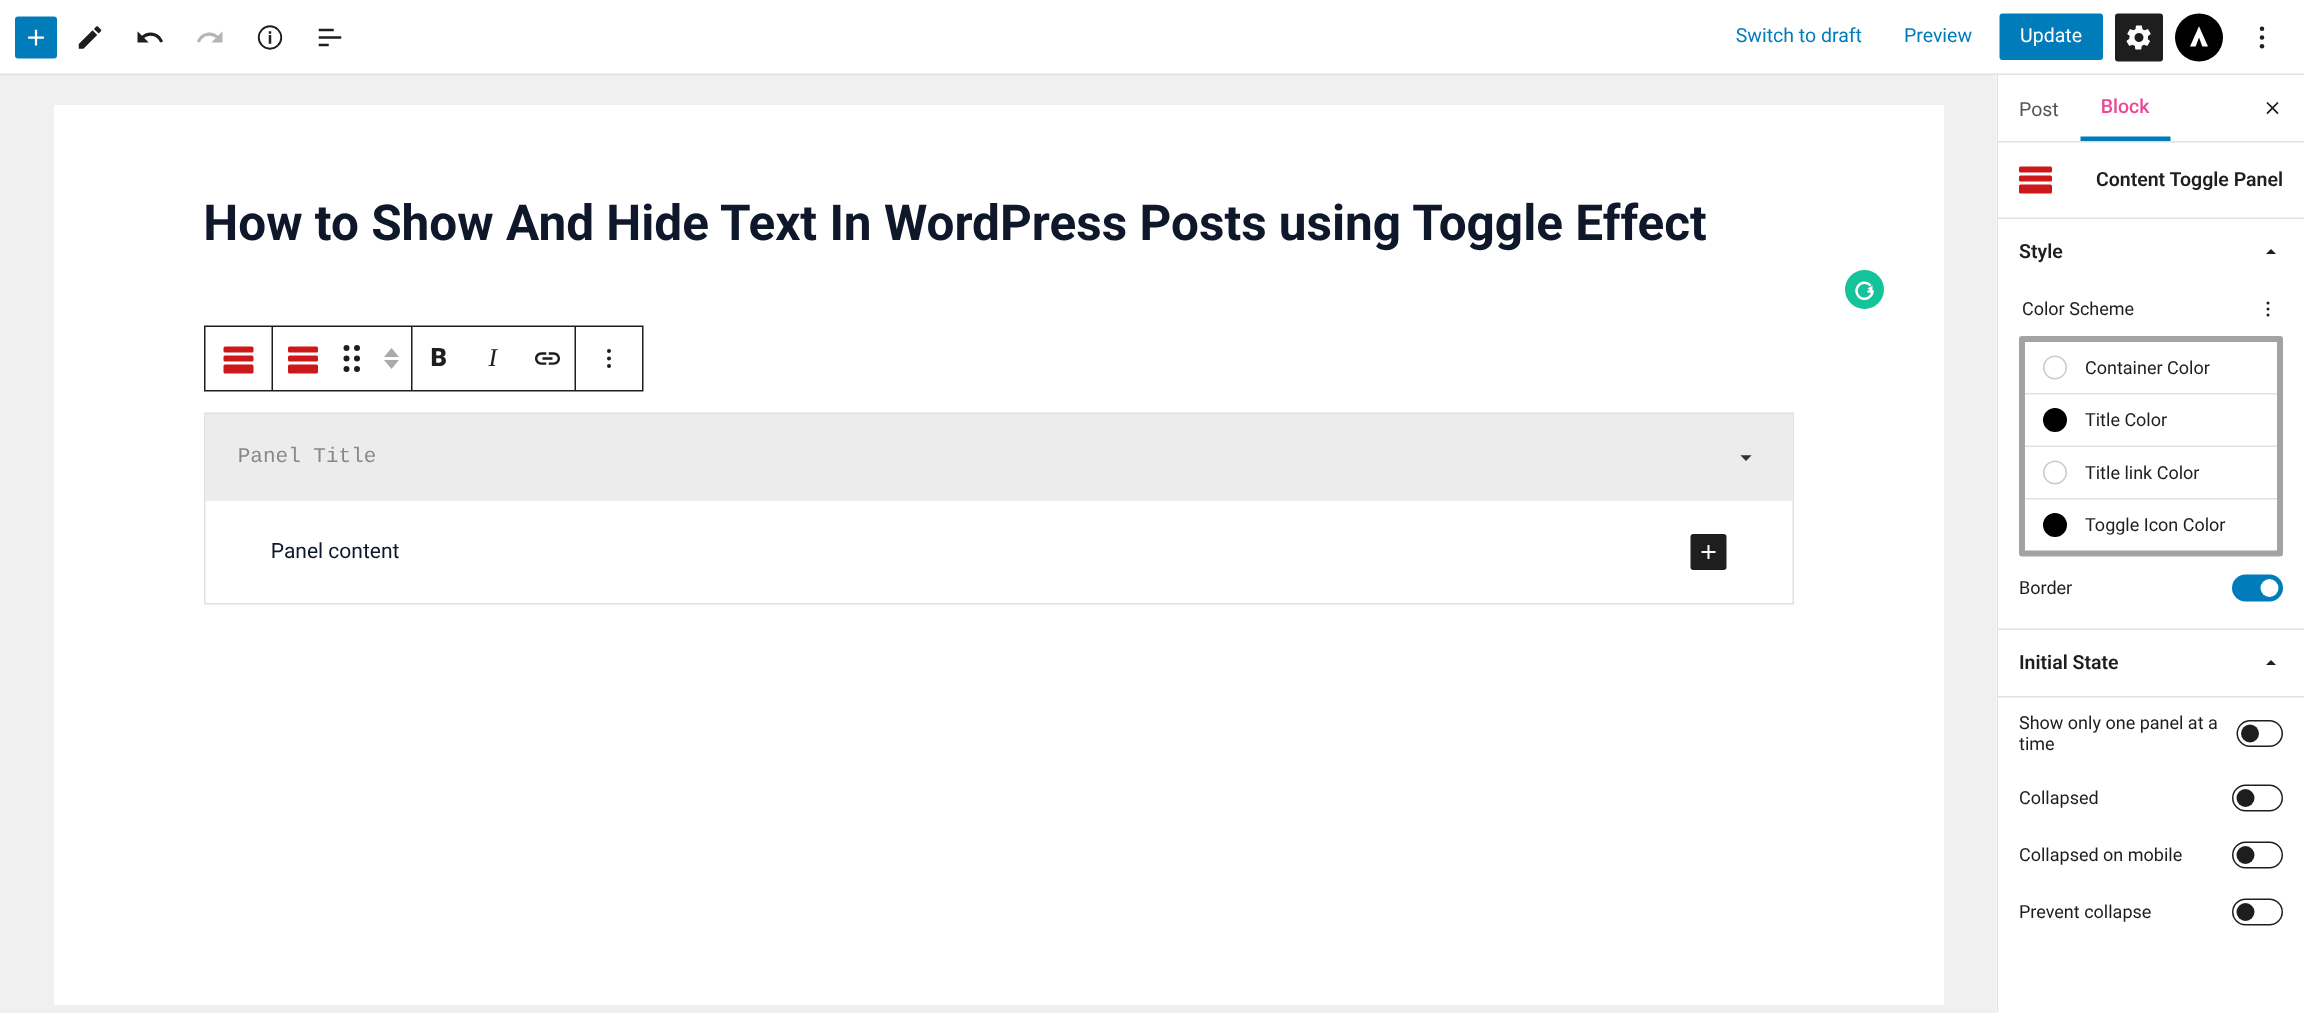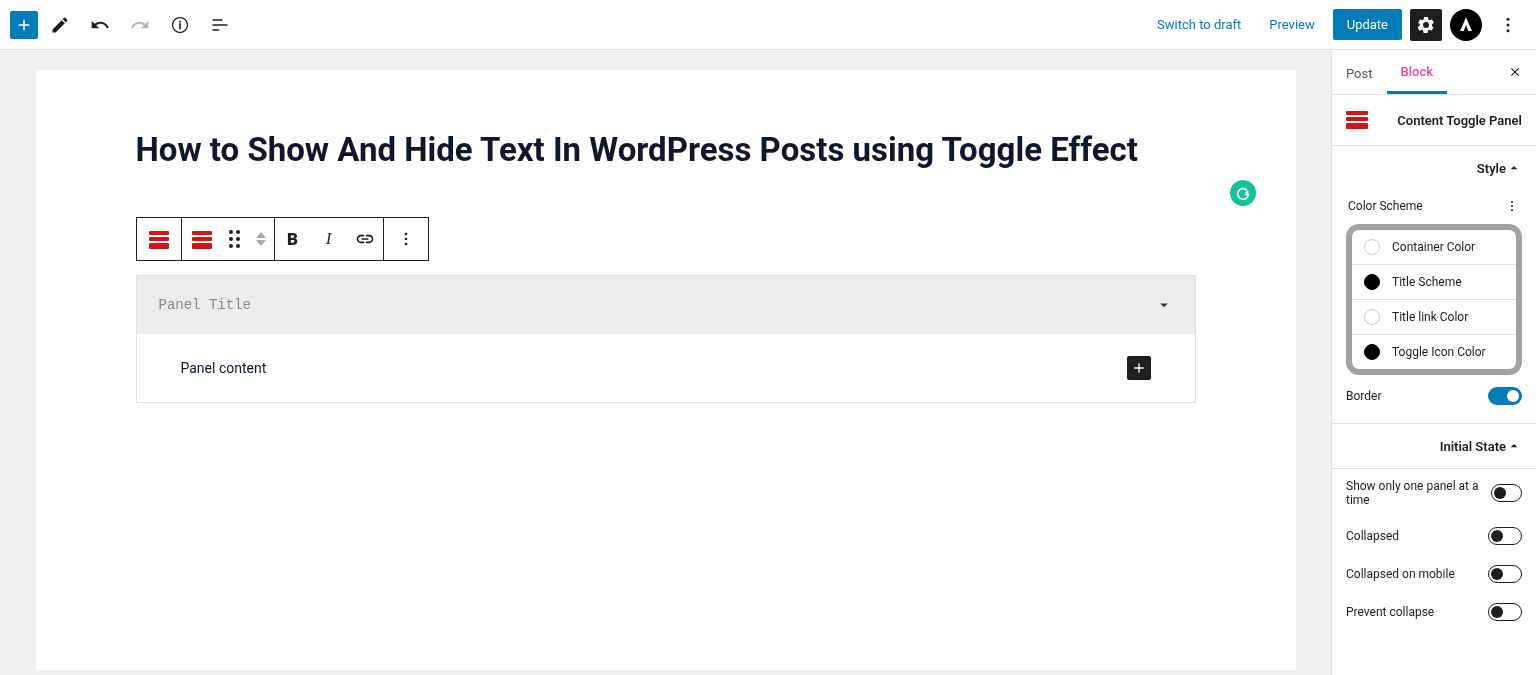--- a/index.html
+++ b/index.html
@@ -36,24 +36,24 @@
 .add-block-btn { width: 24px; height: 24px; background: #1e1e1e; color: #fff; display: flex; align-items: center; justify-content: center; border-radius: 2px; cursor: pointer; }
 .grammarly { position: absolute; top: 110px; right: 40px; width: 26px; height: 26px; background: #15c39a; border-radius: 50%; display: flex; align-items: center; justify-content: center; color: #fff; }
 .sidebar { width: 205px; border-left: 1px solid #e0e0e0; background: #fff; display: flex; flex-direction: column; overflow: auto; }
 .tabs { display: flex; align-items: center; border-bottom: 1px solid #e0e0e0; position: relative; }
 .tab { padding: 14px 14px 12px; cursor: pointer; color: #555; }
 .tab.active { font-weight: 500; border-bottom: 3px solid #007cba; color: #ec4899; }
 .close-tabs { margin-left: auto; padding: 0 14px; cursor: pointer; font-size: 16px; }
 .block-header { display: flex; align-items: center; gap: 0; padding: 16px 14px; border-bottom: 1px solid #e0e0e0; justify-content: space-between; }
 .block-header-label { font-weight: 600; font-size: 13px; }
 .accordion { border-bottom: 1px solid #e0e0e0; }
-.acc-title { display: flex; align-items: center; justify-content: flex-end; padding: 14px 14px; font-weight: 600; font-size: 13px; cursor: pointer; }
+.acc-title { display: flex; align-items: center; justify-content: space-between; padding: 14px 14px; font-weight: 600; font-size: 13px; cursor: pointer; }
 .acc-body { padding: 0 14px 16px; }
 .color-scheme-row { display: flex; justify-content: space-between; align-items: center; padding: 8px 2px 10px; font-size: 12px; }
-.color-list { border: 6px solid #a3a3a3; border-radius: 13px; }
+.color-list { border: 4px solid #a3a3a3; border-radius: 2px; }
 .color-item { display: flex; align-items: center; gap: 12px; padding: 9px 12px; border-bottom: 1px solid #e0e0e0; font-size: 12px; cursor: pointer; }
 .color-item:last-child { border-bottom: none; }
 .swatch { width: 16px; height: 16px; border-radius: 50%; border: 1px solid #ccc; }
 .swatch.black { background: #000; border-color: #000; }
 .swatch.white { background: #fff; }
 .toggle-row { display: flex; align-items: center; justify-content: space-between; padding: 12px 0 2px; font-size: 12px; }
 .switch { width: 34px; height: 18px; border-radius: 10px; position: relative; cursor: pointer; }
 .switch.on { background: #007cba; }
 .switch.off { background: #fff; border: 1.5px solid #1e1e1e; }
 .switch .knob { width: 12px; height: 12px; background: #fff; border-radius: 50%; position: absolute; top: 3px; }
@@ -252,21 +252,21 @@
               <circle cx="12" cy="18" r="1.5" fill="currentColor"></circle>
             </svg>
         </div>
         <div class="color-list">
           <div class="color-item">
             <span class="swatch white"></span>
             <span>Container Color</span>
           </div>
           <div class="color-item">
             <span class="swatch black"></span>
-            <span>Title Scheme</span>
+            <span>Title Color</span>
           </div>
           <div class="color-item">
             <span class="swatch white"></span>
             <span>Title link Color</span>
           </div>
           <div class="color-item">
             <span class="swatch black"></span>
             <span>Toggle Icon Color</span>
           </div>
         </div>

